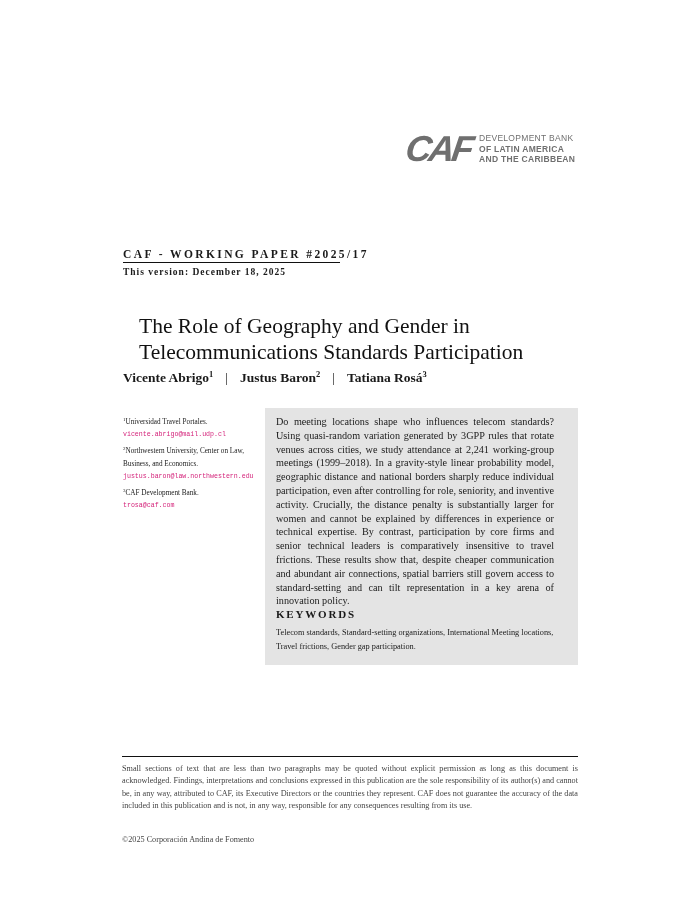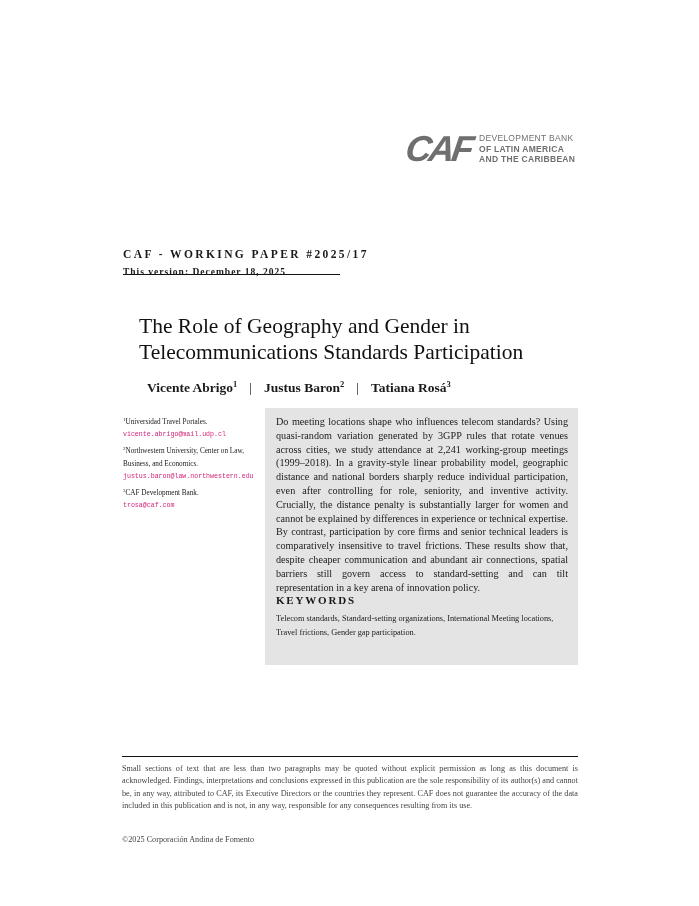--- a/index.html
+++ b/index.html
@@ -19,52 +19,51 @@
     .logo-text {
       font-family: "Liberation Sans", "DejaVu Sans", sans-serif;
       font-size: 8.5px; line-height: 10.5px; color: #6f6f6f; letter-spacing: 0.3px;
     }
     .logo-text .l1 { font-weight: normal; }
     .logo-text .l2, .logo-text .l3 { font-weight: bold; }
 
     .series {
       position: absolute; left: 123px; top: 248px;
       font-weight: bold; font-size: 11.5px; letter-spacing: 2.4px;
-      border-bottom: 1.5px solid #111; padding-bottom: 14px; width: 217px; white-space: nowrap;
+      border-bottom: 1.5px solid #111; padding-bottom: 2px; width: 217px; white-space: nowrap;
     }
     .version {
       position: absolute; left: 123px; top: 267px;
       font-weight: bold; font-size: 9.5px; letter-spacing: 1px;
     }
     .title {
       position: absolute; left: 123px; top: 297px; width: 460px;
       font-size: 21.5px; line-height: 26px; margin: 16px; font-weight: normal; color: #111;
     }
     .authors {
-      position: absolute; left: 123px; top: 378px; font-size: 13.5px; font-weight: bold;
+      position: absolute; left: 123px; top: 368px; font-size: 13.5px; font-weight: bold;
       white-space: nowrap;
-      margin-left: 24px;
     }
     .authors sup { font-size: 8.5px; }
     .authors .sep { font-weight: normal; margin: 0 12px; }
 
     .affils {
       position: absolute; left: 123px; top: 414px; width: 140px;
       font-size: 7.2px; line-height: 12px;
     }
     .affils .item { margin-bottom: 2px; }
     .affils sup { font-size: 5px; }
     .email {
       font-family: "Liberation Mono", "DejaVu Sans Mono", monospace;
       color: #d4237a; font-size: 6.6px;
     }
 
     .abstract-box {
       position: absolute; left: 265px; top: 408px; width: 313px; height: 257px;
-      background: #e4e4e4; box-sizing: border-box; padding: 7px 10px 0 11px;
+      background: #e4e4e4; box-sizing: border-box; padding: 7px 24px 0 11px;
     }
     .abstract {
       font-size: 10.2px; line-height: 13.8px; text-align: justify; margin: 0; hyphens: auto;
     }
     .kw-title {
       font-weight: bold; font-size: 11px; letter-spacing: 1.8px;
     }
     .kw-text { font-size: 8.3px; line-height: 14px; margin-top: 6px; }
 
     .footer-rule {

